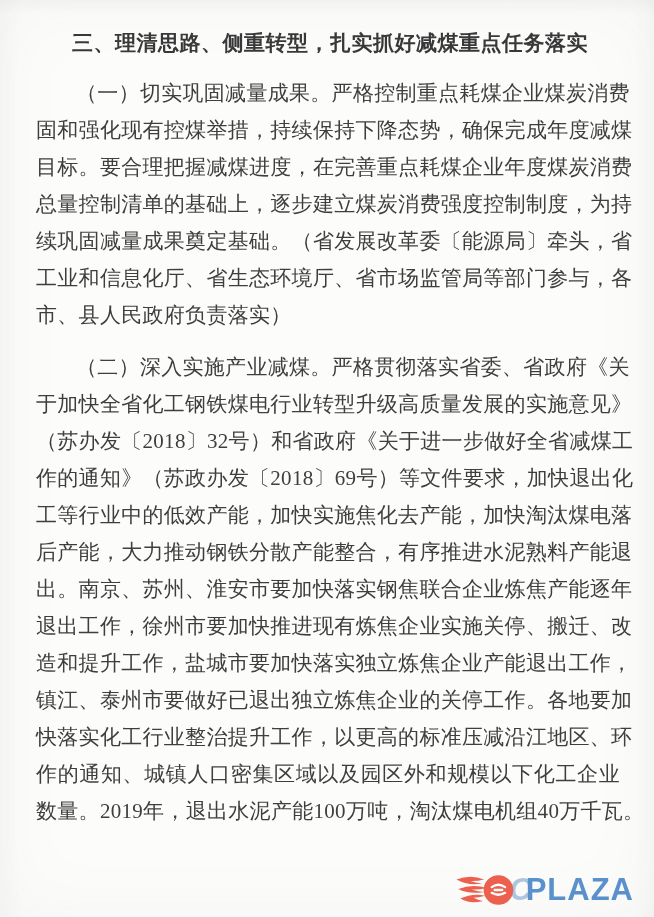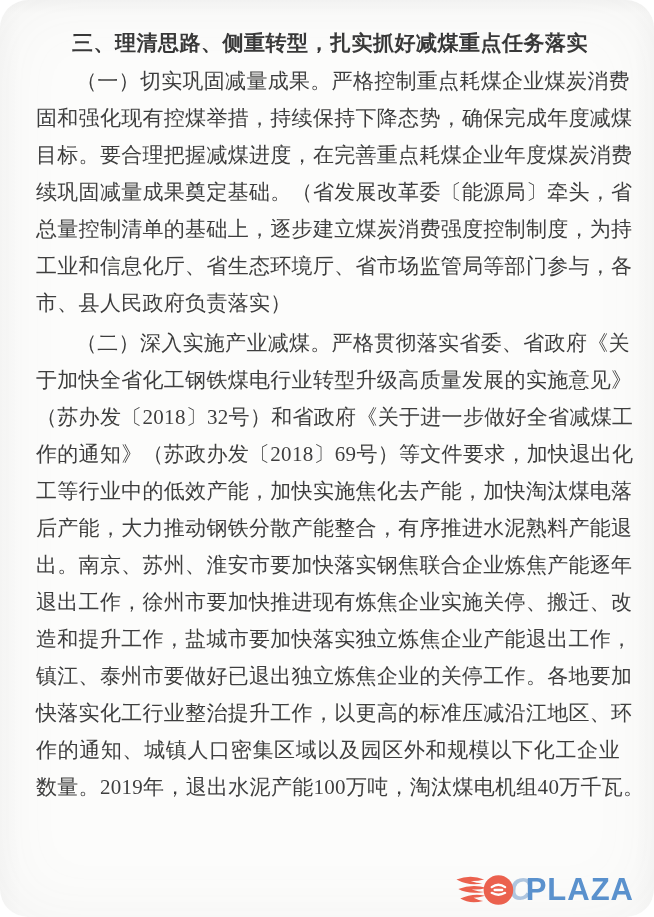--- a/index.html
+++ b/index.html
@@ -13,39 +13,38 @@
     height: 917px;
     background:
       linear-gradient(180deg, rgba(190,190,190,0.10) 0px, rgba(255,255,255,0) 14px),
       linear-gradient(90deg, rgba(200,200,200,0.08) 0px, rgba(255,255,255,0) 20px),
       linear-gradient(270deg, rgba(200,200,200,0.08) 0px, rgba(255,255,255,0) 20px),
       #fcfcfb;
     box-shadow: inset 0 0 70px rgba(120,120,120,0.06);
     overflow: hidden;
     font-family: "Liberation Serif", serif;
     color: #3e3e3e;
-    border-radius: 28px;
   }
   .content {
     padding: 26px 34px 0 36px;
   }
   .heading {
     margin: 0 0 0 0;
     padding: 0;
     font-family: "Liberation Sans", sans-serif;
     font-weight: 700;
     font-size: 21px;
     line-height: 34px;
     color: #383838;
     text-indent: 36px;
     letter-spacing: 0.5px;
     white-space: nowrap;
   }
   .para {
-    margin-top: 3px;
+    margin-top: 15px;
   }
   .para.second {
   }
   .line {
     font-size: 21px;
     line-height: 37px;
     height: 37px;
     text-align: justify;
     text-align-last: justify;
     white-space: nowrap;
@@ -98,22 +97,22 @@
 
 <div class="page">
   <div class="content">
 
     <h2 class="heading">三、理清思路、侧重转型，扎实抓好减煤重点任务落实</h2>
 
     <div class="para">
       <div class="line indent">（一）切实巩固减量成果。严格控制重点耗煤企业煤炭消费</div>
       <div class="line">固和强化现有控煤举措，持续保持下降态势，确保完成年度减煤</div>
       <div class="line">目标。要合理把握减煤进度，在完善重点耗煤企业年度煤炭消费</div>
+      <div class="line">总量控制清单的基础上，逐步建立煤炭消费强度控制制度，为持</div>
       <div class="line">续巩固减量成果奠定基础。（省发展改革委〔能源局〕牵头，省</div>
-      <div class="line">总量控制清单的基础上，逐步建立煤炭消费强度控制制度，为持</div>
       <div class="line">工业和信息化厅、省生态环境厅、省市场监管局等部门参与，各</div>
       <div class="line short">市、县人民政府负责落实）</div>
     </div>
 
     <div class="para second">
       <div class="line indent">（二）深入实施产业减煤。严格贯彻落实省委、省政府《关</div>
       <div class="line">于加快全省化工钢铁煤电行业转型升级高质量发展的实施意见》</div>
       <div class="line">（苏办发〔2018〕32号）和省政府《关于进一步做好全省减煤工</div>
       <div class="line">作的通知》（苏政办发〔2018〕69号）等文件要求，加快退出化</div>
       <div class="line">工等行业中的低效产能，加快实施焦化去产能，加快淘汰煤电落</div>

